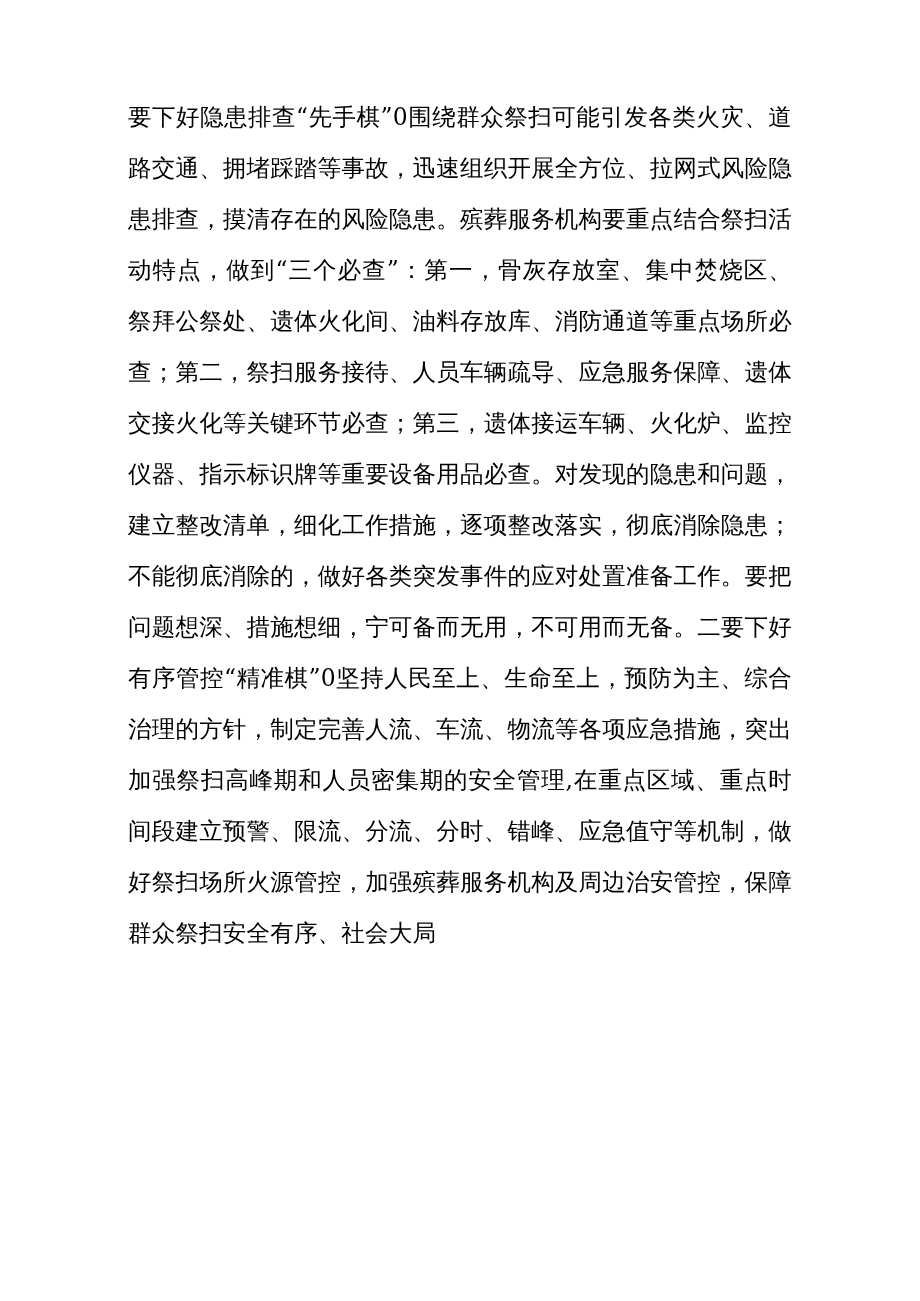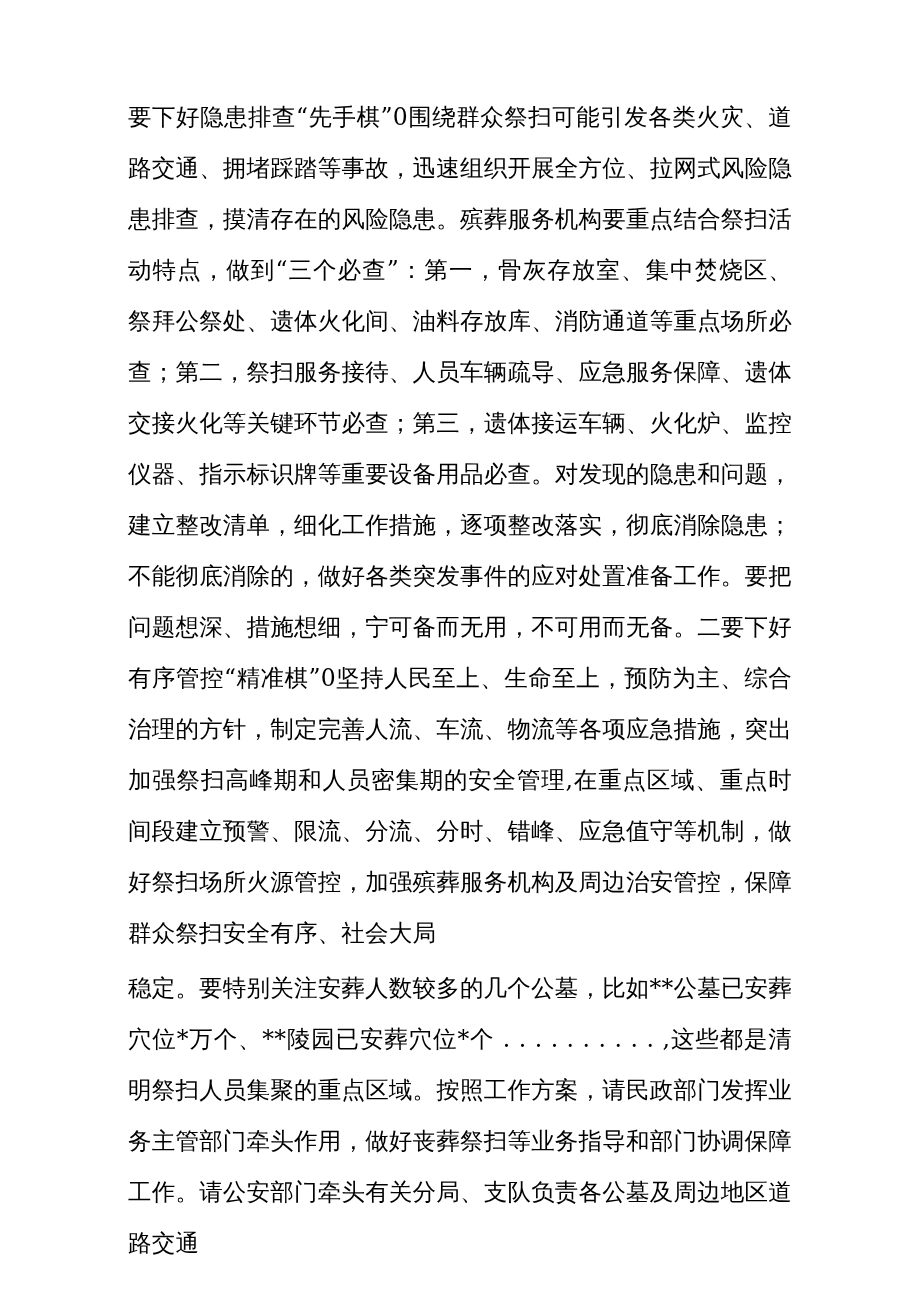--- a/index.html
+++ b/index.html
@@ -40,15 +40,14 @@
   .para.second {
     margin-top: 4px;
   }
 </style>
 </head>
 <body>
 
 <div class="page">
   <div class="doc-body">
     <p class="para first">要下好隐患排查“先手棋”0围绕群众祭扫可能引发各类火灾、道路交通、拥堵踩踏等事故，迅速组织开展全方位、拉网式风险隐患排查，摸清存在的风险隐患。殡葬服务机构要重点结合祭扫活动特点，做到“三个必查”：第一，骨灰存放室、集中焚烧区、祭拜公祭处、遗体火化间、油料存放库、消防通道等重点场所必查；第二，祭扫服务接待、人员车辆疏导、应急服务保障、遗体交接火化等关键环节必查；第三，遗体接运车辆、火化炉、监控仪器、指示标识牌等重要设备用品必查。对发现的隐患和问题，建立整改清单，细化工作措施，逐项整改落实，彻底消除隐患；不能彻底消除的，做好各类突发事件的应对处置准备工作。要把问题想深、措施想细，宁可备而无用，不可用而无备。二要下好有序管控“精准棋”0坚持人民至上、生命至上，预防为主、综合治理的方针，制定完善人流、车流、物流等各项应急措施，突出加强祭扫高峰期和人员密集期的安全管理,在重点区域、重点时间段建立预警、限流、分流、分时、错峰、应急值守等机制，做好祭扫场所火源管控，加强殡葬服务机构及周边治安管控，保障群众祭扫安全有序、社会大局</p>
-    <p class="para second">稳定。要特别关注安葬人数较多的几个公墓，比如**公墓已安葬穴位*万个、**陵园已安葬穴位*个 . . . . . . . . . . ,这些都是清明祭扫人员集聚的重点区域。按照工作方案，请民政部门发挥业务主管部门牵头作用，做好丧葬祭扫等业务指导和部门协调保障工作。请公安部门牵头有关分局、支队负责各公墓及周边地区道路交通</p>
   </div>
 </div>
 
 </body></html>

